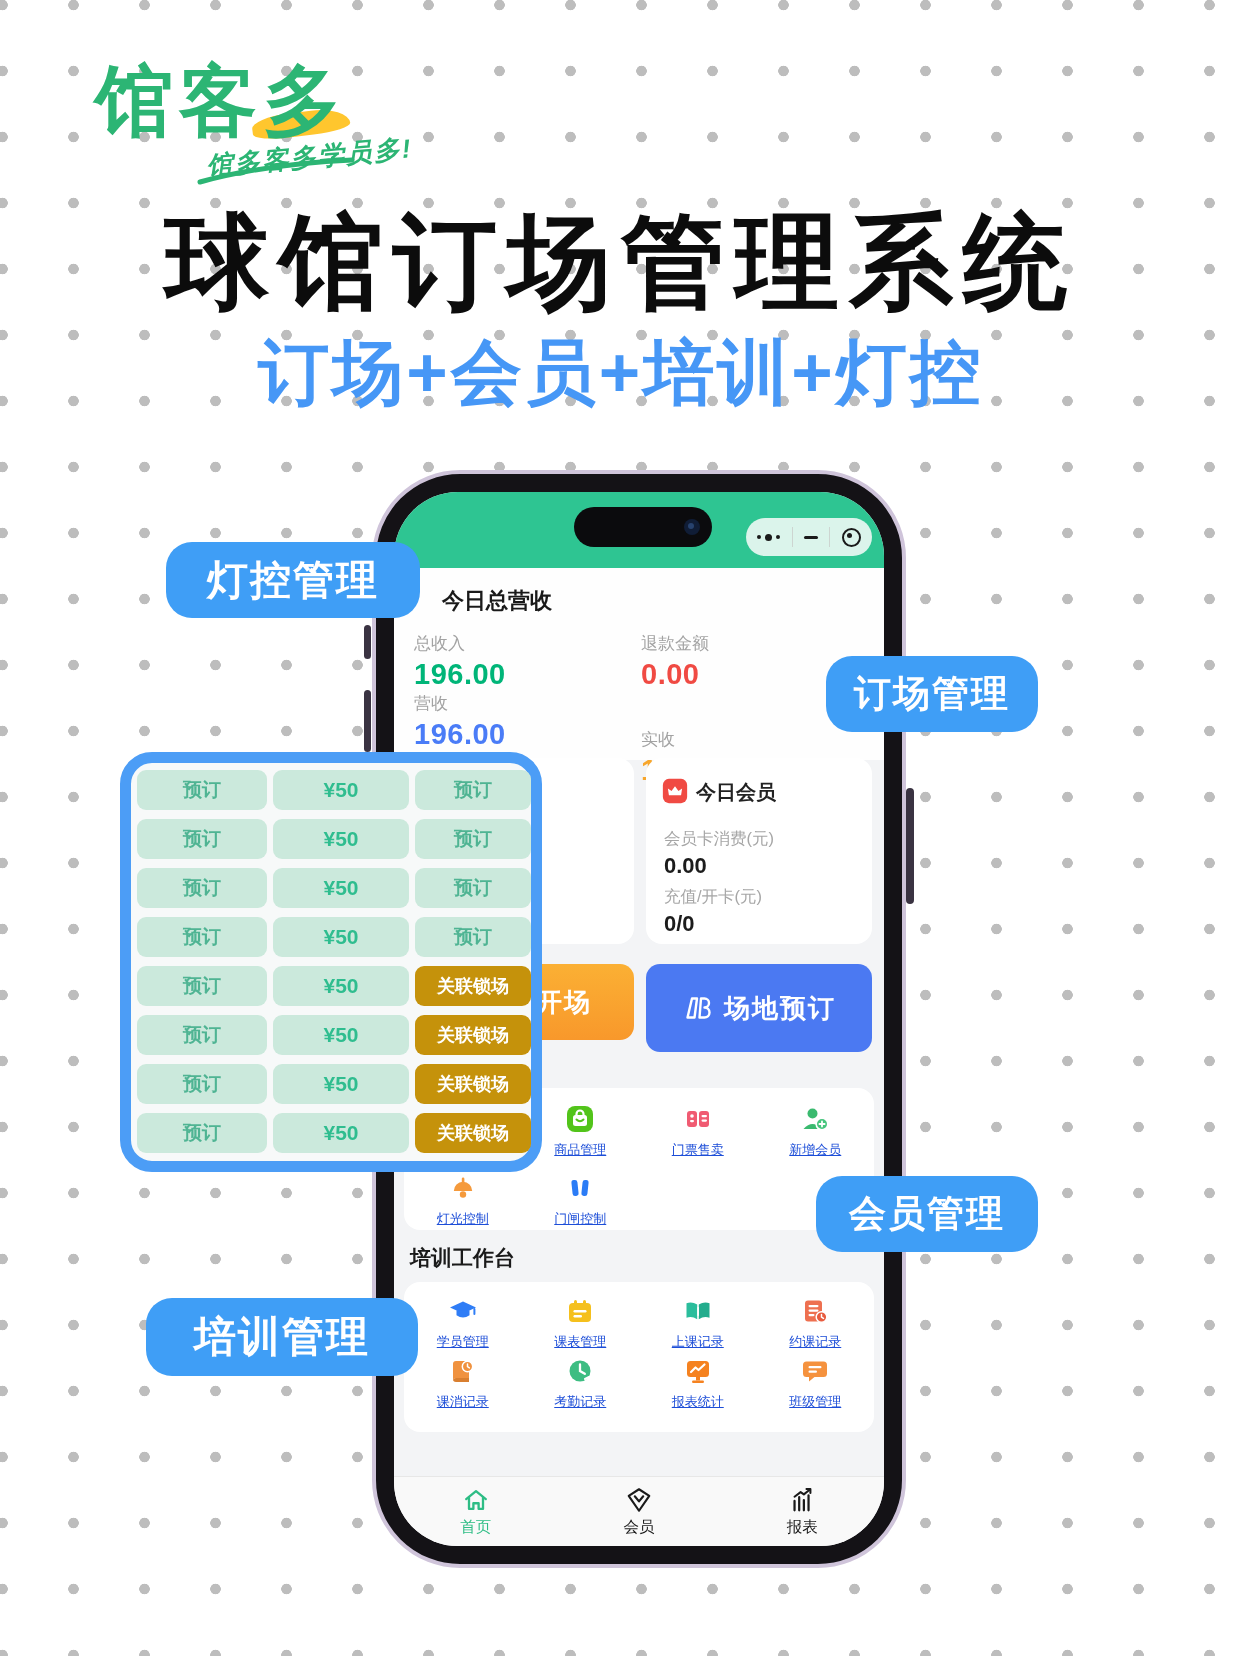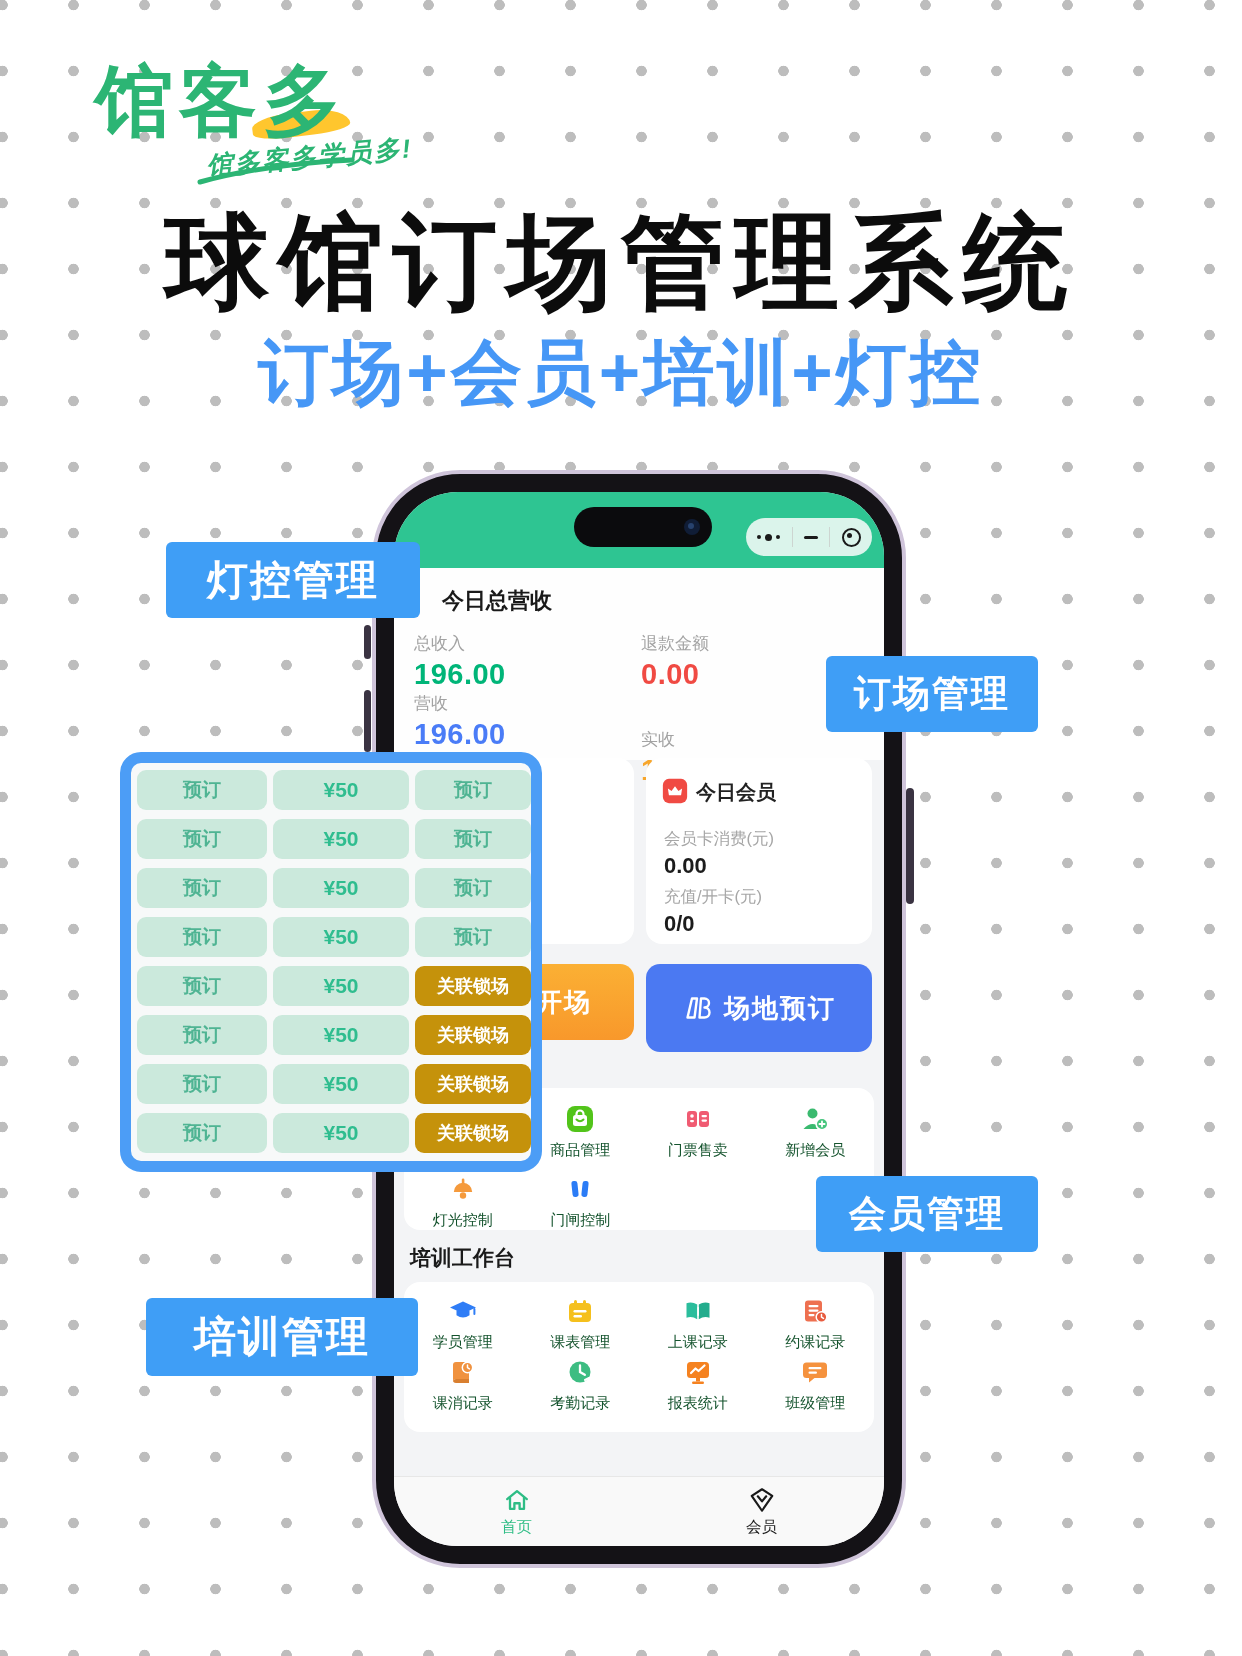--- a/index.html
+++ b/index.html
@@ -44,36 +44,36 @@
   .card{background:#ffffff;border-radius:16px;}
   .mcard-title{font-size:20px;font-weight:800;color:#222;}
   .mlabel{font-size:16.5px;color:#a6a6a6;}
   .mvalue{font-size:22px;font-weight:800;color:#1c1c1c;margin-top:3px;}
   .btn{border-radius:14px;display:flex;align-items:center;justify-content:center;color:#fff;font-size:26px;font-weight:800;letter-spacing:2px;}
   .btn-open{background:linear-gradient(180deg,#fbb034,#f8982b);justify-content:flex-end;padding-right:42px;box-sizing:border-box;}
   .btn-book{background:#4b79f2;gap:12px;}
   .qcard{left:10px;top:596px;width:470px;height:142px;}
   .qgrid{display:grid;grid-template-columns:repeat(4,1fr);row-gap:14px;padding-top:16px;}
   .qitem{display:flex;flex-direction:column;align-items:center;gap:7px;}
-  .qitem .lab{font-size:15px;color:#14532d;}
+  .qitem .lab{font-size:13px;color:#1d4ed8;text-decoration:underline;}
   .icon30{width:30px;height:30px;display:block;}
   .train-title{left:16px;top:752px;font-size:21px;font-weight:800;color:#1a1a1a;}
   .tcard{left:10px;top:790px;width:470px;height:150px;}
   .tabbar{left:0;top:984px;width:490px;height:70px;background:#f9f9f9;border-top:1px solid #e7e7e7;display:flex;}
   .tab{flex:1;display:flex;flex-direction:column;align-items:center;justify-content:center;gap:3px;}
   .tab .tl{font-size:15.5px;color:#1a1a1a;}
   .tab.active .tl{color:#2ebd85;}
   
-  .overlay{left:120px;top:752px;width:422px;height:420px;background:#f7f9f9;border:11px solid #4c9df6;border-radius:21px;box-sizing:border-box;z-index:6;padding:7px 6px;}
+  .overlay{left:120px;top:752px;width:422px;height:420px;background:#f7f9f9;border:11px solid #4c9df6;border-radius:32px;box-sizing:border-box;z-index:6;padding:7px 6px;}
   .ogrid{display:grid;grid-template-columns:130px 136px 116px;grid-auto-rows:40px;column-gap:6px;row-gap:9px;}
   .bcell{display:flex;align-items:center;justify-content:center;border-radius:9px;background:#cbe9dc;color:#4fb493;font-size:19px;font-weight:600;}
   .bcell.price{color:#2fbd8f;font-size:21px;}
   .bcell.gold{background:#c5920b;color:#ffffff;font-weight:800;font-size:18px;}
   
-  .callout{background:#3f9ef6;border-radius:6px;color:#fff;font-weight:900;display:flex;align-items:center;justify-content:center;z-index:7;letter-spacing:2px;}
+  .callout{background:#3f9ef6;border-radius:26px;color:#fff;font-weight:900;display:flex;align-items:center;justify-content:center;z-index:7;letter-spacing:2px;}
   .co-light{left:166px;top:542px;width:254px;height:76px;font-size:41px;}
   .co-book{left:826px;top:656px;width:212px;height:76px;font-size:37px;}
   .co-member{left:816px;top:1176px;width:222px;height:76px;font-size:37px;}
   .co-train{left:146px;top:1298px;width:272px;height:78px;font-size:42px;}
 </style>
 </head>
 <body>
 
 <div class="abs logo-swoosh"></div>
 <div class="abs logo-name">馆客多</div>
@@ -293,20 +293,28 @@
       </svg>
       <span class="tl">首页</span>
     </div>
     <div class="tab">
       <svg width="28" height="28" viewBox="0 0 30 30">
         <path d="M15 3.5 L26 10.5 L15 26.5 L4 10.5 Z" stroke="#1a1a1a" stroke-width="2.3" fill="none" stroke-linejoin="round"></path>
         <path d="M10.5 11 L15 16.5 L19.5 11" stroke="#1a1a1a" stroke-width="2.3" fill="none" stroke-linecap="round" stroke-linejoin="round"></path>
       </svg>
       <span class="tl">会员</span>
     </div>
+    <div class="tab">
+      <svg width="28" height="28" viewBox="0 0 30 30">
+        <path d="M7 26 V16 M12 26 V12 M17 26 V15 M22 26 V10" stroke="#1a1a1a" stroke-width="2.4" stroke-linecap="round"></path>
+        <path d="M7 11.5 L13.5 6.5 L17 9 L23.5 3.8" stroke="#1a1a1a" stroke-width="2.2" fill="none" stroke-linecap="round" stroke-linejoin="round"></path>
+        <path d="M19.8 3.2 h4.2 v4.2" stroke="#1a1a1a" stroke-width="2.2" fill="none" stroke-linecap="round" stroke-linejoin="round"></path>
+      </svg>
+      <span class="tl">报表</span>
+    </div>
   </div>
 </div>
 
 <div class="abs overlay">
   <div class="ogrid">
     <div class="bcell">预订</div>
     <div class="bcell price">¥50</div>
     <div class="bcell">预订</div>
     <div class="bcell">预订</div>
     <div class="bcell price">¥50</div>

